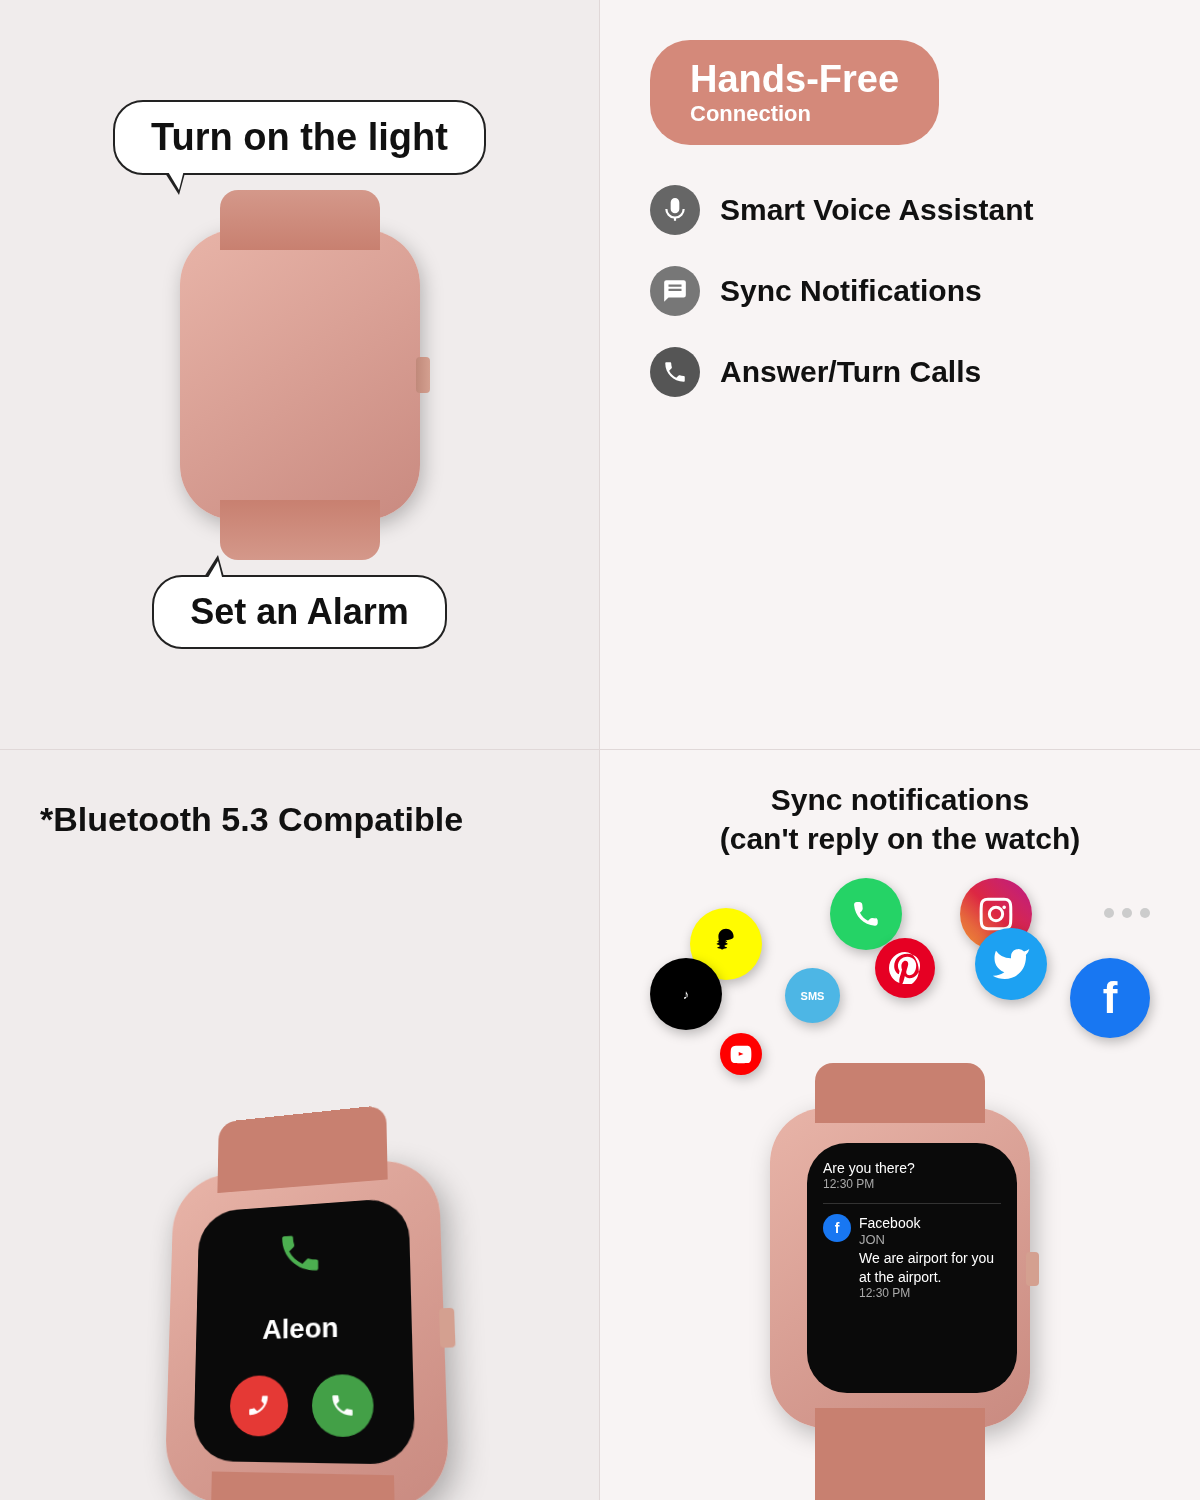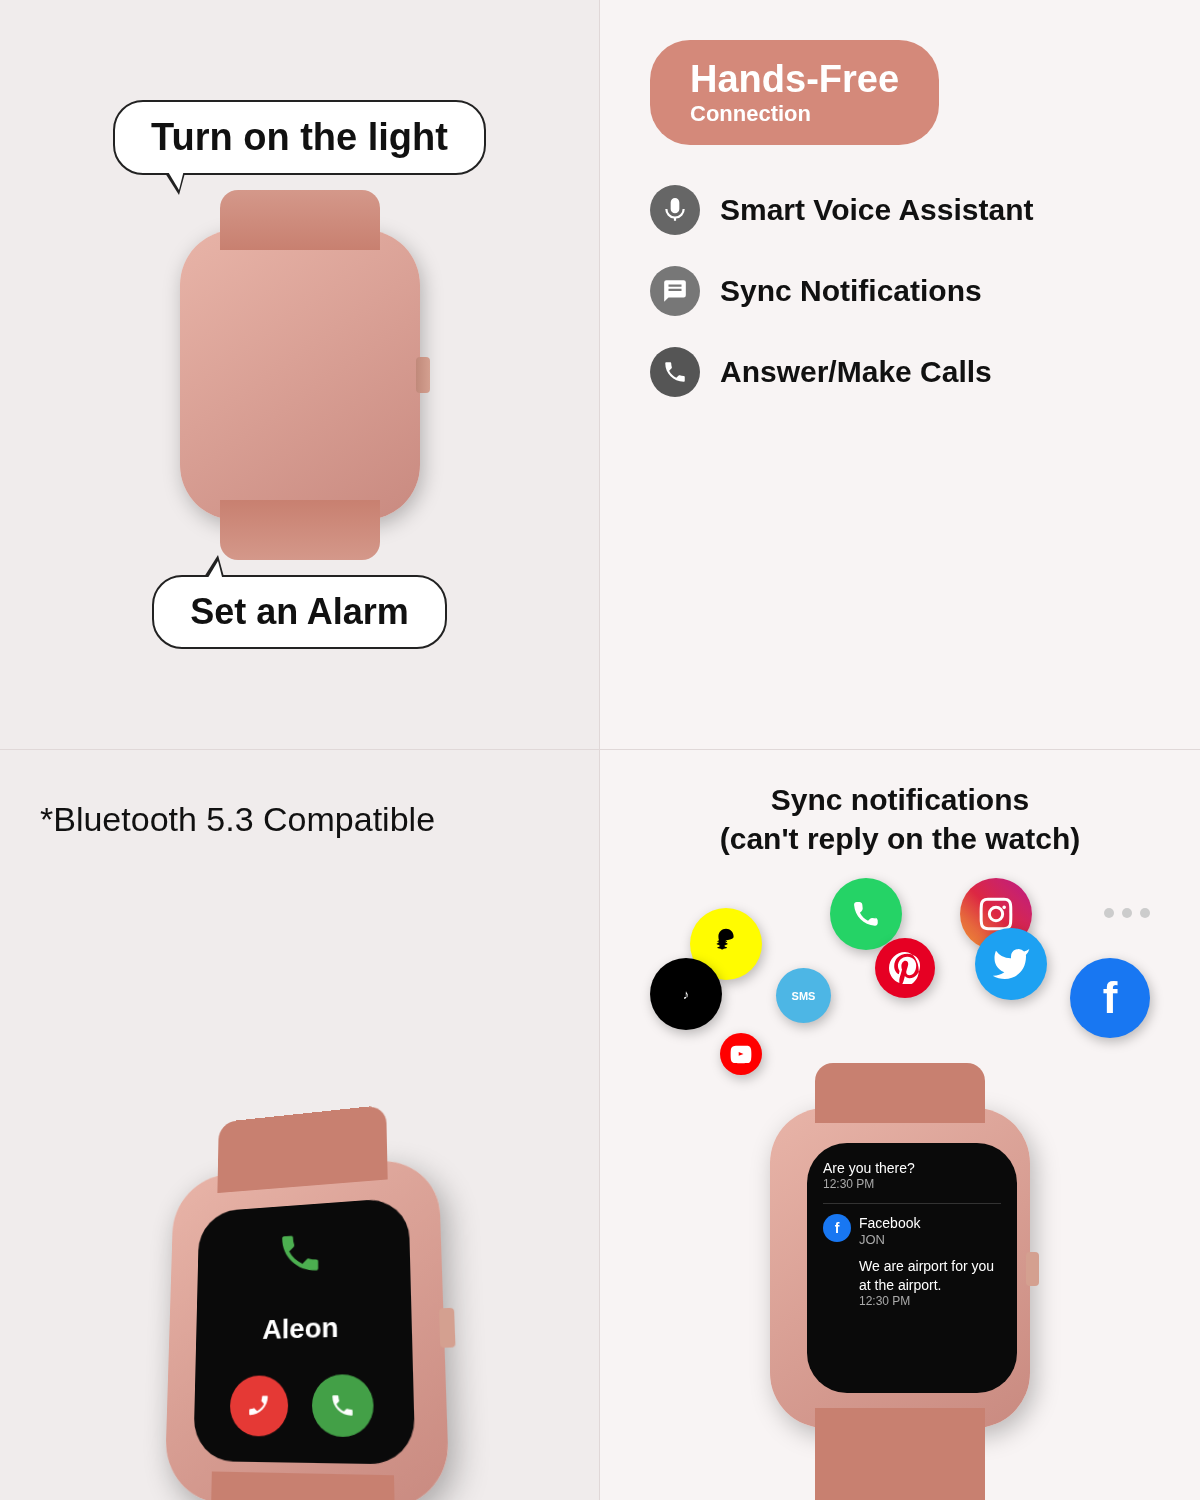--- a/index.html
+++ b/index.html
@@ -271,21 +271,21 @@
       position: relative;
       display: flex;
       flex-direction: column;
       padding: 50px 40px 0;
       border-right: 1px solid #e0d8d8;
       overflow: hidden;
     }
 
     .bluetooth-title {
       font-size: 34px;
-      font-weight: 400;
+      font-weight: 700;
       color: #111;
       margin-bottom: 18px;
     }
 
     .watch-call-container {
       position: relative;
       width: 100%;
       flex: 1;
       display: flex;
       align-items: flex-end;
@@ -430,21 +430,21 @@
       box-shadow: 2px 4px 12px rgba(0,0,0,0.25);
     }
 
     .app-snapchat { background: #FFFC00; top: 30px; left: 60px; font-size: 30px; color: #000; }
     .app-whatsapp { background: #25D366; top: 0px; left: 200px; }
     .app-instagram {
       background: linear-gradient(45deg, #f09433, #e6683c, #dc2743, #cc2366, #bc1888);
       top: 0px; left: 330px;
     }
     .app-tiktok { background: #000; top: 80px; left: 20px; font-size: 22px; }
-    .app-sms { background: #4DB6E5; top: 90px; left: 146px; width: 55px; height: 55px; font-size: 18px; }
+    .app-sms { background: #4DB6E5; top: 90px; left: 155px; width: 55px; height: 55px; font-size: 18px; }
     .app-pinterest { background: #E60023; top: 60px; left: 245px; width: 60px; height: 60px; }
     .app-twitter { background: #1DA1F2; top: 50px; left: 345px; }
     .app-facebook { background: #1877F2; top: 80px; left: 440px; width: 80px; height: 80px; font-size: 44px; }
     .app-youtube { background: #FF0000; top: 155px; left: 90px; width: 42px; height: 42px; font-size: 18px; }
 
     .dots-indicator {
       position: absolute;
       top: 30px;
       right: 20px;
       display: flex;
@@ -518,21 +518,21 @@
       padding: 16px;
       overflow: hidden;
     }
 
     .notif-row {
       margin-bottom: 12px;
     }
     .notif-sender {
       color: #aaa;
       font-size: 13px;
-      margin-bottom: 10px;
+      margin-bottom: 2px;
     }
     .notif-msg {
       color: white;
       font-size: 14px;
       font-weight: 500;
       line-height: 1.3;
     }
     .notif-time {
       color: #aaa;
       font-size: 12px;
@@ -604,21 +604,21 @@
           </svg>
         </div>
         <span>Sync Notifications</span>
       </li>
       <li class="feature-item">
         <div class="feature-icon call">
           <svg width="26" height="26" viewBox="0 0 24 24" fill="white">
             <path d="M6.6 10.8c1.4 2.8 3.8 5.1 6.6 6.6l2.2-2.2c.3-.3.7-.4 1-.2 1.1.4 2.3.6 3.6.6.6 0 1 .4 1 1V20c0 .6-.4 1-1 1-9.4 0-17-7.6-17-17 0-.6.4-1 1-1h3.5c.6 0 1 .4 1 1 0 1.3.2 2.5.6 3.6.1.3 0 .7-.2 1L6.6 10.8z"></path>
           </svg>
         </div>
-        <span>Answer/Make Calls</span>
+        <span>Answer/Turn Calls</span>
       </li>
     </ul>
   </div>
 
   <div class="panel-bottom-left">
     <div class="bluetooth-title">*Bluetooth 5.3 Compatible</div>
 
     <div class="watch-call-container">
       <div class="watch-call-body">
         <div class="watch-call-band-top"></div>

